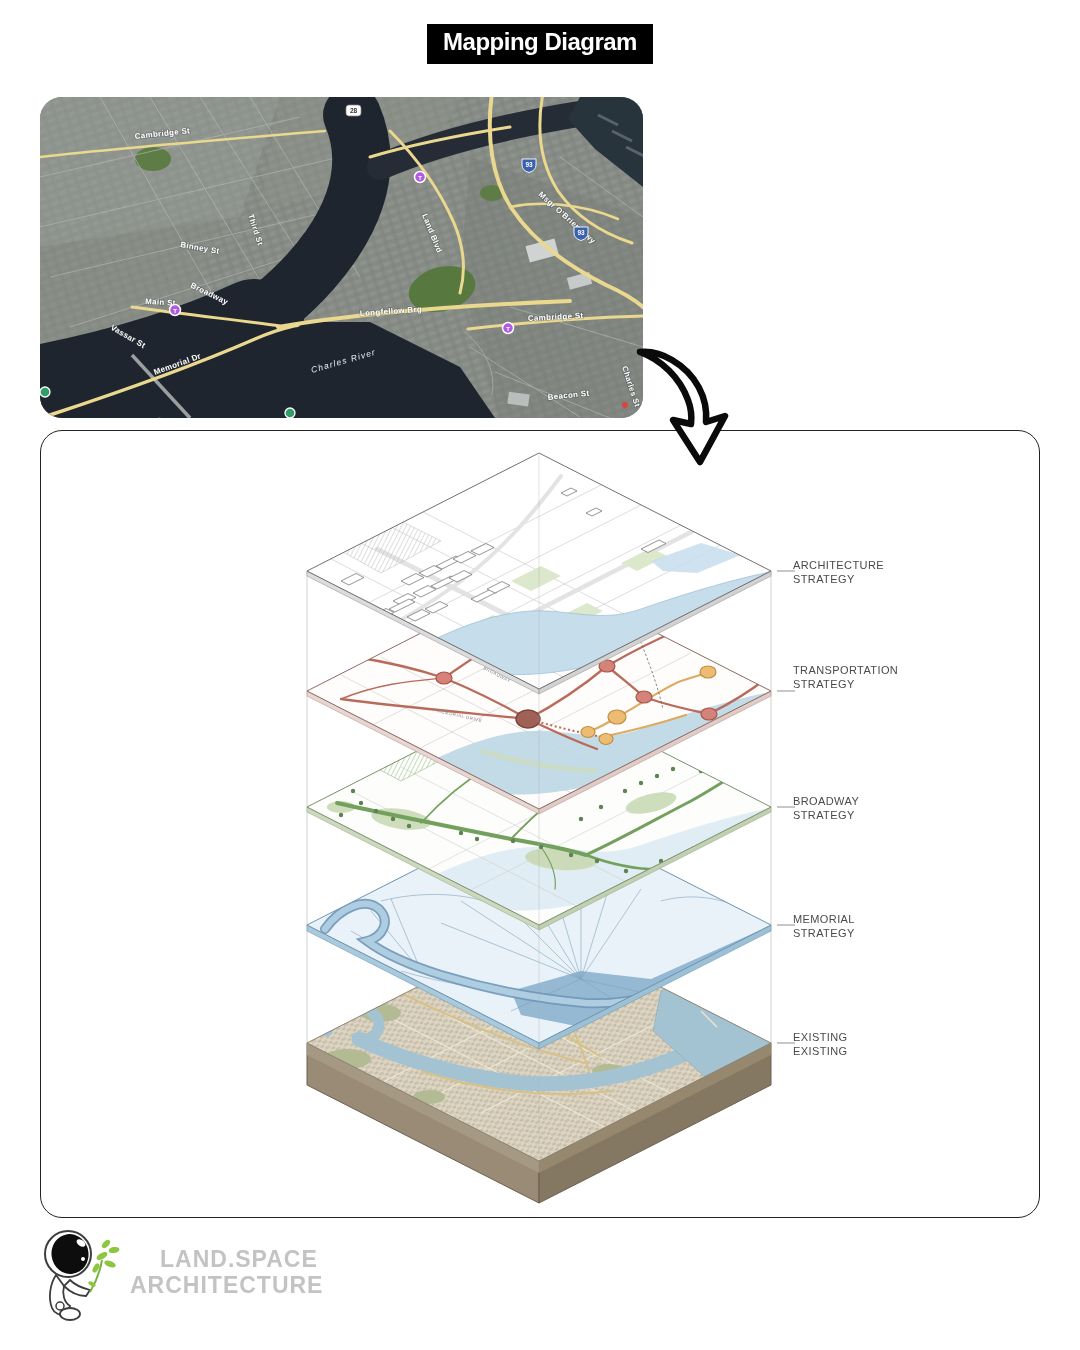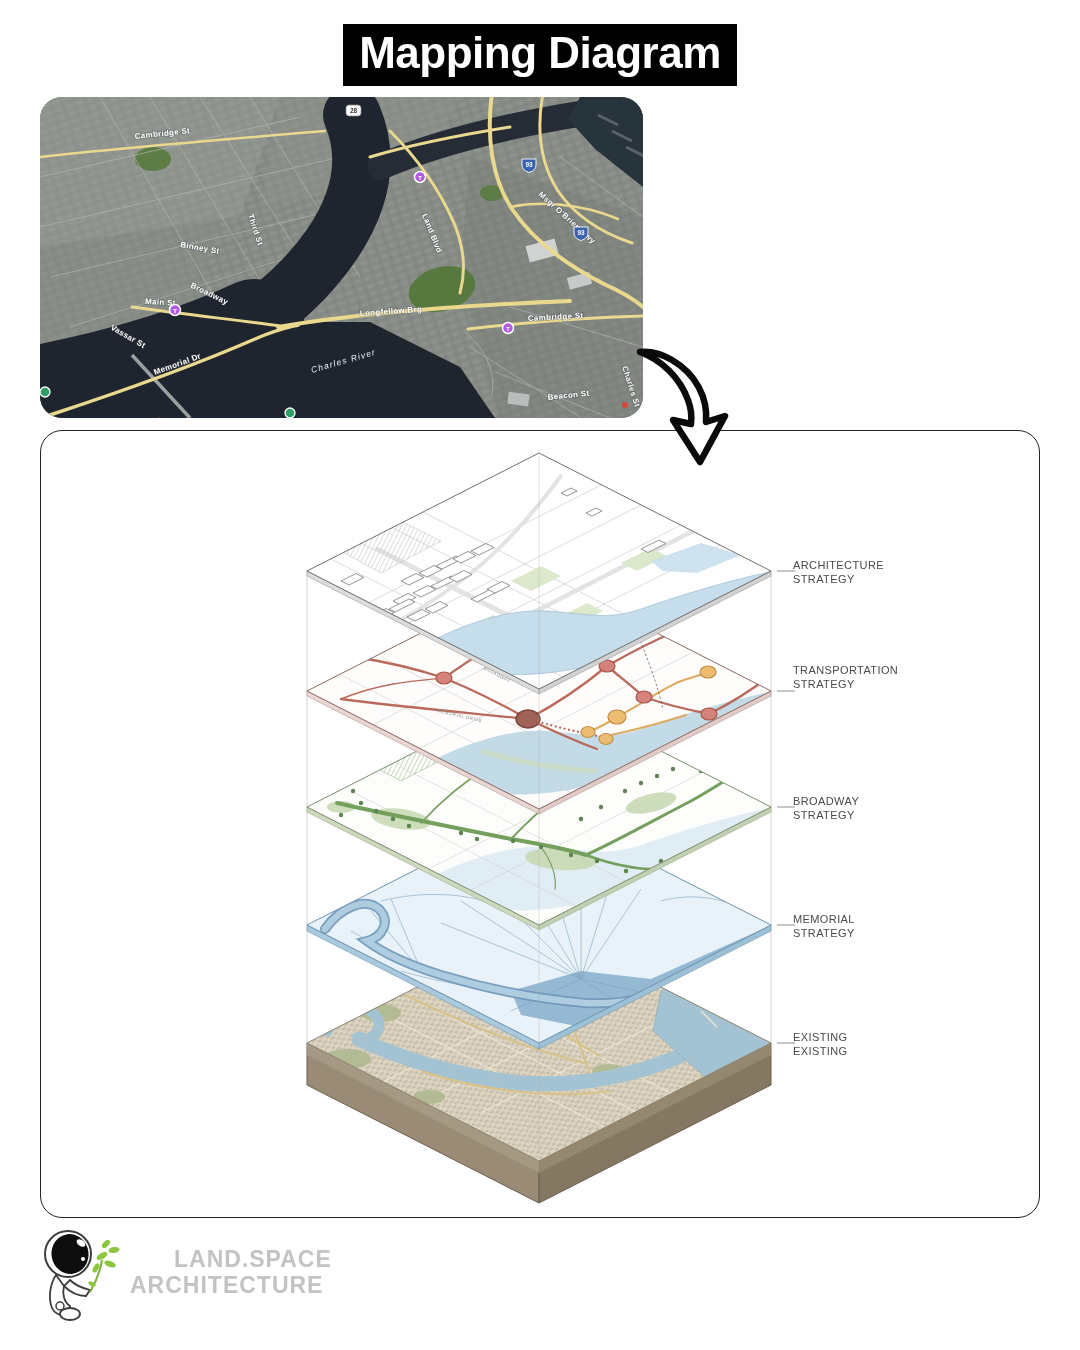--- a/index.html
+++ b/index.html
@@ -1,20 +1,20 @@
 <!DOCTYPE html>
 <html><head>
 <meta charset="utf-8">
 <style>
   html,body{margin:0;padding:0;background:#fff;}
   .page{position:relative;width:1080px;height:1350px;background:#ffffff;overflow:hidden;
         font-family:"Liberation Sans",sans-serif;}
   
   .title-row{position:absolute;top:24px;left:0;width:100%;display:flex;justify-content:center;
-             align-items:center;gap:14px;font-weight:bold;font-size:44px;letter-spacing:-0.5px;}
+             align-items:center;gap:14px;font-weight:bold;font-size:24px;letter-spacing:-0.5px;}
   .title-highlight{background:#000;color:#fff;padding:4px 16px 8px 16px;}
   .title-rest{color:#000;}
   
   .sat-map{position:absolute;left:40px;top:97px;width:603px;height:321px;border-radius:22px;
            overflow:hidden;background:#858a84;}
   .sat-lbl{fill:#ffffff;font-size:8px;font-weight:600;paint-order:stroke;stroke:#343a40;
            stroke-width:1.5px;stroke-opacity:.35;letter-spacing:.3px;}
   .sat-lbl-water{fill:#e8f0f6;font-size:8.5px;font-style:italic;letter-spacing:1.2px;stroke:none;font-weight:400;}
   .gray-st{stroke:#b4b9b2;stroke-width:1;fill:none;opacity:.65;}
   .yel-rd{stroke:#ead88e;fill:none;stroke-linecap:round;}
@@ -33,21 +33,21 @@
   .red-rd{stroke:#b96a5a;stroke-width:2.3;fill:none;stroke-linecap:round;}
   .org-rd{stroke:#ddab62;stroke-width:2.2;fill:none;stroke-linecap:round;}
   .grn-rd{stroke:#74a05e;fill:none;stroke-linecap:round;}
   .tree{fill:#5d8350;}
   .fan{stroke:#7fa3bd;stroke-width:.7;opacity:.85;fill:none;}
   .micro-lbl{fill:#8a8a8a;font-size:4.5px;letter-spacing:.5px;}
   
   .logo{position:absolute;left:40px;top:1228px;display:flex;}
   .logo-text{margin-left:8px;padding-top:18px;font-weight:bold;color:#c3c3c3;font-size:23px;
              letter-spacing:1px;line-height:26px;}
-  .logo-text .l1{margin-left:44px;}
+  .logo-text .l1{margin-left:30px;}
 </style>
 </head>
 <body>
 
 <div class="page">
 
   <div class="title-row">
     <span class="title-highlight">Mapping Diagram</span>
   </div>
 

